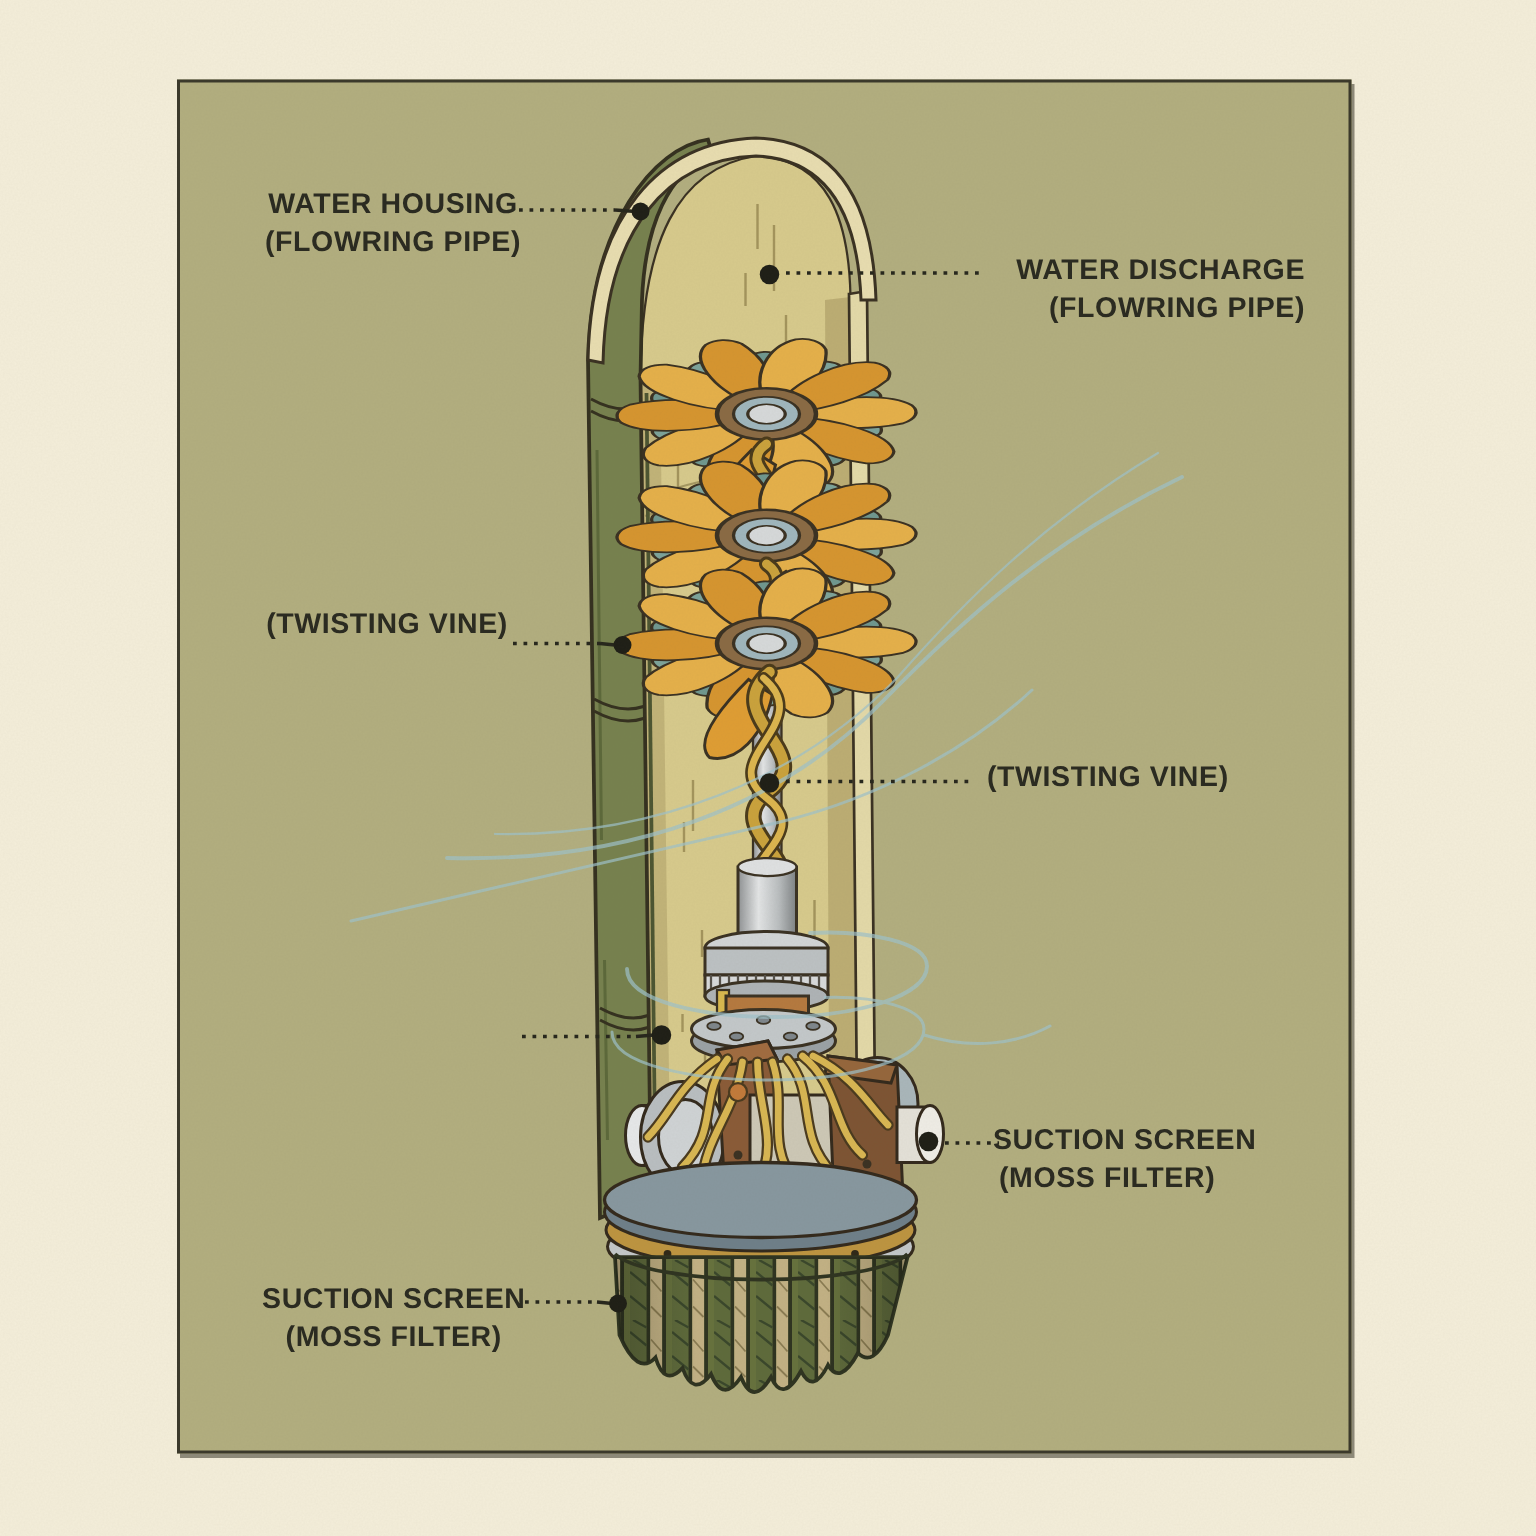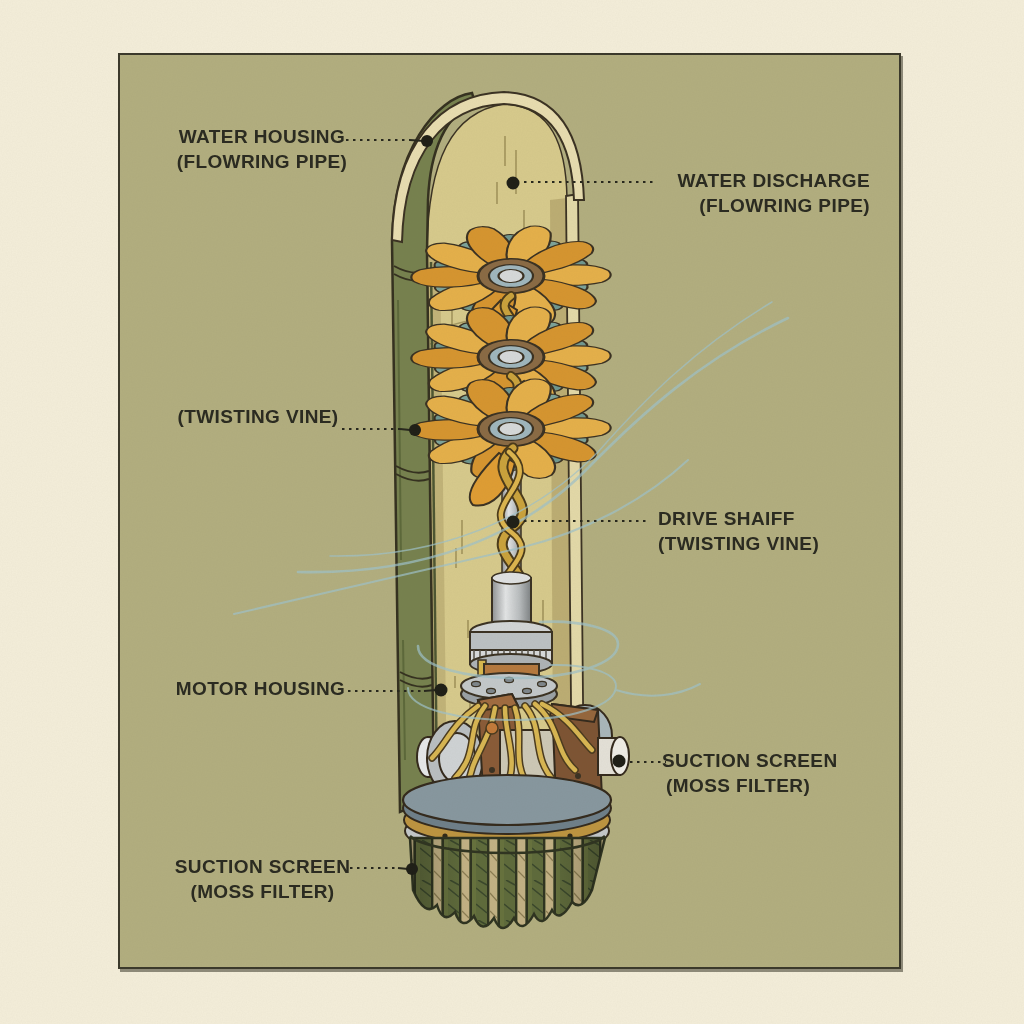--- a/index.html
+++ b/index.html
@@ -281,25 +281,23 @@
   <span>(FLOWRING PIPE)</span>
 </div>
 <div class="label lab2">
   <span>WATER DISCHARGE</span>
   <span>(FLOWRING PIPE)</span>
 </div>
 <div class="label lab3">
   <span>(TWISTING VINE)</span>
 </div>
 <div class="label lab4">
-  <span>DRIVE SHAIFF</span>
   <span>(TWISTING VINE)</span>
 </div>
 <div class="label lab5">
-  <span>MOTOR HOUSING</span>
 </div>
 <div class="label lab6">
   <span>SUCTION SCREEN</span>
   <span>(MOSS FILTER)</span>
 </div>
 <div class="label lab7">
   <span>SUCTION SCREEN</span>
   <span>(MOSS FILTER)</span>
 </div>
 

